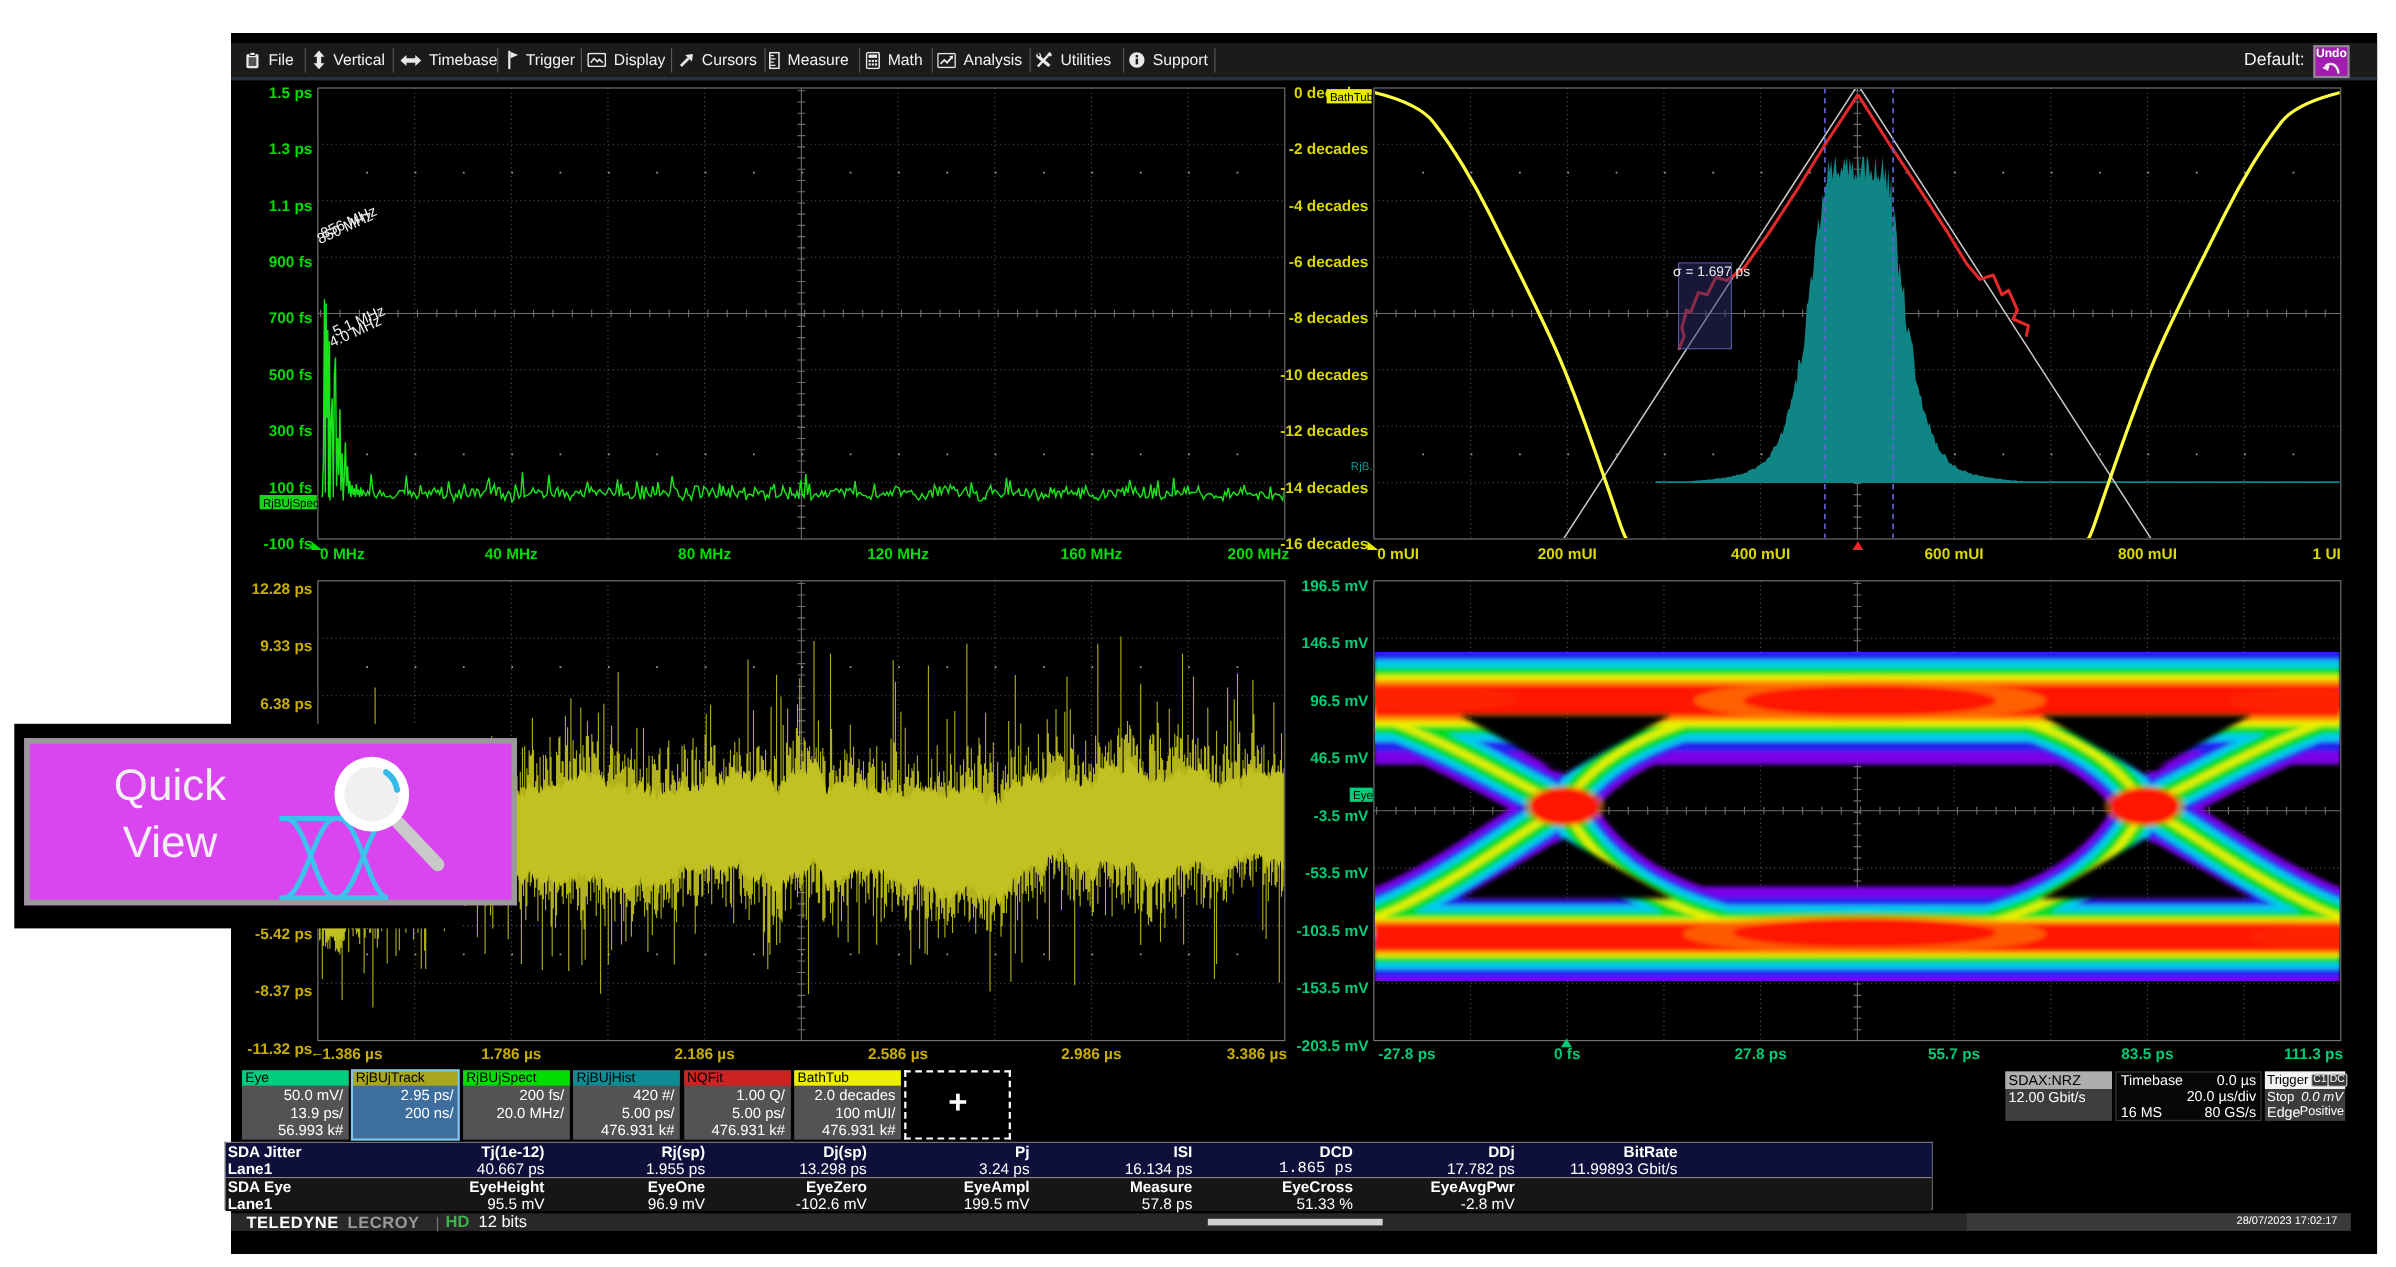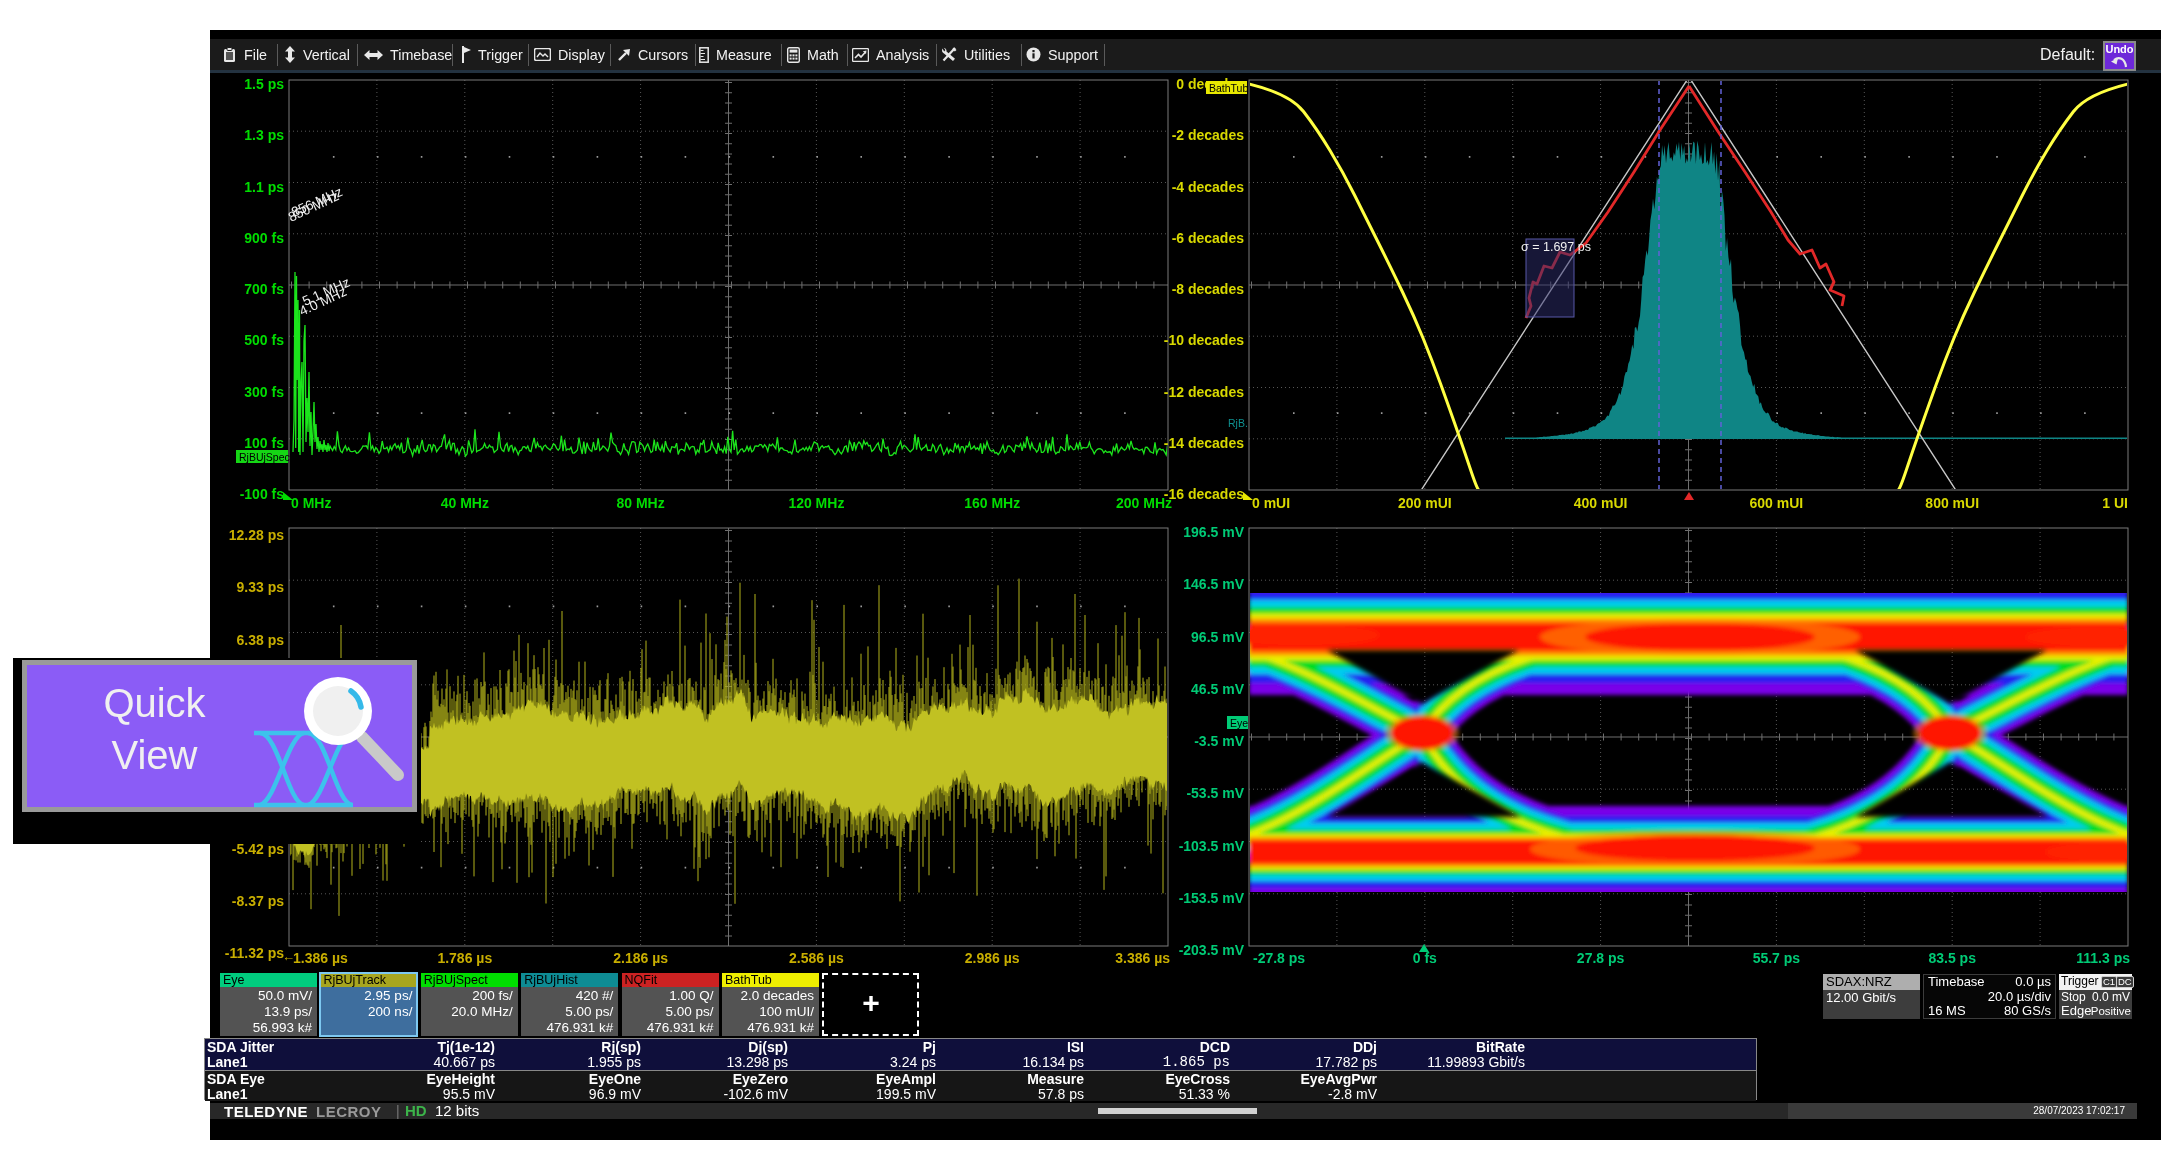--- a/index.html
+++ b/index.html
@@ -15,21 +15,21 @@
 .gb{stroke:#7a7a7a;stroke-width:1;fill:none;}
 #gfx{position:absolute;left:0;top:0;}
 .dbox{position:absolute;width:97px;height:63px;top:973px;background:#535353;}
 .dbox .hd{height:14px;font-size:12.5px;color:#000;padding:0 0 0 3px;line-height:14px;}
 .dbox .bd{padding:1px 5px 0 2px;text-align:right;color:#fff;font-size:13.5px;line-height:16px;}
 #tbl{position:absolute;left:204px;top:1038px;width:1553px;height:62px;border:1px solid #888;border-bottom:1px solid #999;}
 .trow{position:absolute;left:0;width:100%;height:15px;color:#fff;font-size:14px;}
 .tc{position:absolute;text-align:right;width:110px;}
 #footer{position:absolute;left:210px;top:1103px;width:1927px;height:16px;background:#282828;}
 #qv-back{position:absolute;left:13px;top:658px;width:408px;height:186px;background:#000;}
-#qv{position:absolute;left:9px;top:2px;width:395px;height:152px;background:#8b5cf6;border:5px solid #9a9a9a;}
+#qv{position:absolute;left:9px;top:13px;width:448px;height:152px;background:#d946ef;border:5px solid #9a9a9a;}
 #qv .t{position:absolute;left:0;top:12px;width:255px;color:#f0f0f0;font-size:40px;text-align:center;line-height:52px;}
 .rbox{position:absolute;top:974px;font-size:13px;color:#fff;}
 </style></head><body>
 <div id="page">
 <div id="scope"></div>
 <svg id="gfx" width="2178" height="1152" viewBox="0 0 2178 1152" xmlns="http://www.w3.org/2000/svg">
 <defs>
 <filter id="eyeblur" filterUnits="userSpaceOnUse" x="1130" y="490" width="1220" height="500">
           <feGaussianBlur stdDeviation="2"></feGaussianBlur>
         </filter>
@@ -369,21 +369,21 @@
 <div class="msep" style="left:242px"></div>
 <div class="msep" style="left:318px"></div>
 <div class="msep" style="left:400px"></div>
 <div class="msep" style="left:485px"></div>
 <div class="msep" style="left:571px"></div>
 <div class="msep" style="left:637px"></div>
 <div class="msep" style="left:726px"></div>
 <div class="msep" style="left:811px"></div>
 <div class="msep" style="left:894px"></div>
 <div class="mi" style="left:1830px;font-size:16px">Default:&nbsp;</div>
-<div style="position:absolute;left:1893px;top:2px;width:33px;height:30px;background:#6d28d9;border:2px solid #8a8a8a;color:#fff;text-align:center">
+<div style="position:absolute;left:1893px;top:2px;width:33px;height:30px;background:#a21caf;border:2px solid #8a8a8a;color:#fff;text-align:center">
 <div style="font-size:11px;font-weight:bold;line-height:11px;margin-top:1px">Undo</div>
 <svg width="20" height="14" viewBox="0 0 20 14">
           <path d="M4 5 C9 1 15 3.5 16 12" fill="none" stroke="#e8e8e8" stroke-width="2.2"></path>
           <path d="M1 6.5 L8 3 L6.5 9.5 Z" fill="#e8e8e8"></path>
         </svg></div>
     </div>
 <div class="dbox" style="left:220px;">
       <div class="hd" style="background:#00cc7e">Eye</div>
       <div class="bd">50.0 mV/<br>13.9 ps/<br>56.993 k#</div>
     </div>
@@ -426,21 +426,21 @@
  <div style="clear:both">
         <span style="float:left">16 MS</span>
         <span style="float:right">80 GS/s</span>
       </div>
 </div>
 <div class="rbox" style="left:2059px;width:73px;height:45px;background:#3d3d3d">
  <div style="position:absolute;left:0;top:0;width:73px;height:16px;background:#f2f2f2;color:#000;line-height:15px;padding-left:2px;font-size:12px;">Trigger</div>
  <span style="position:absolute;left:42px;top:2px;background:#3a3a3a;color:#fff;border:1px solid #ccc;border-radius:2px;font-size:9.5px;line-height:10px;padding:0 1px;">C1</span>
  <span style="position:absolute;left:57px;top:2px;background:#3a3a3a;color:#fff;border:1px solid #ccc;border-radius:2px;font-size:9.5px;line-height:10px;padding:0 1px;">DC</span>
  <span style="position:absolute;left:2px;top:16px;line-height:14.5px;font-size:12px;">Stop</span>
-      <span style="position:absolute;right:2px;top:16px;line-height:14.5px;font-size:12px;">0.0 mV</span>
+      <span style="position:absolute;right:2px;top:16px;line-height:14.5px;font-size:12px;font-style:italic;">0.0 mV</span>
  <span style="position:absolute;left:2px;top:30px;line-height:14.5px;font-size:13px;">Edge</span>
       <span style="position:absolute;right:1px;top:30px;line-height:14.5px;font-size:11.5px;">Positive</span>
 </div>
 
 <div id="tbl">
       <div style="position:absolute;left:0;top:0;width:100%;height:31px;background:#0f0f3b"></div>
       <div style="position:absolute;left:0;top:31px;width:100%;height:31px;background:#161616;border-top:1px solid #888"></div>
       <div class="trow" style="top:0px;">
         <span style="position:absolute;left:2px;font-weight:bold">SDA Jitter</span>
         <span class="tc" style="left:180px;width:110px;font-weight:bold">Tj(1e-12)</span>

